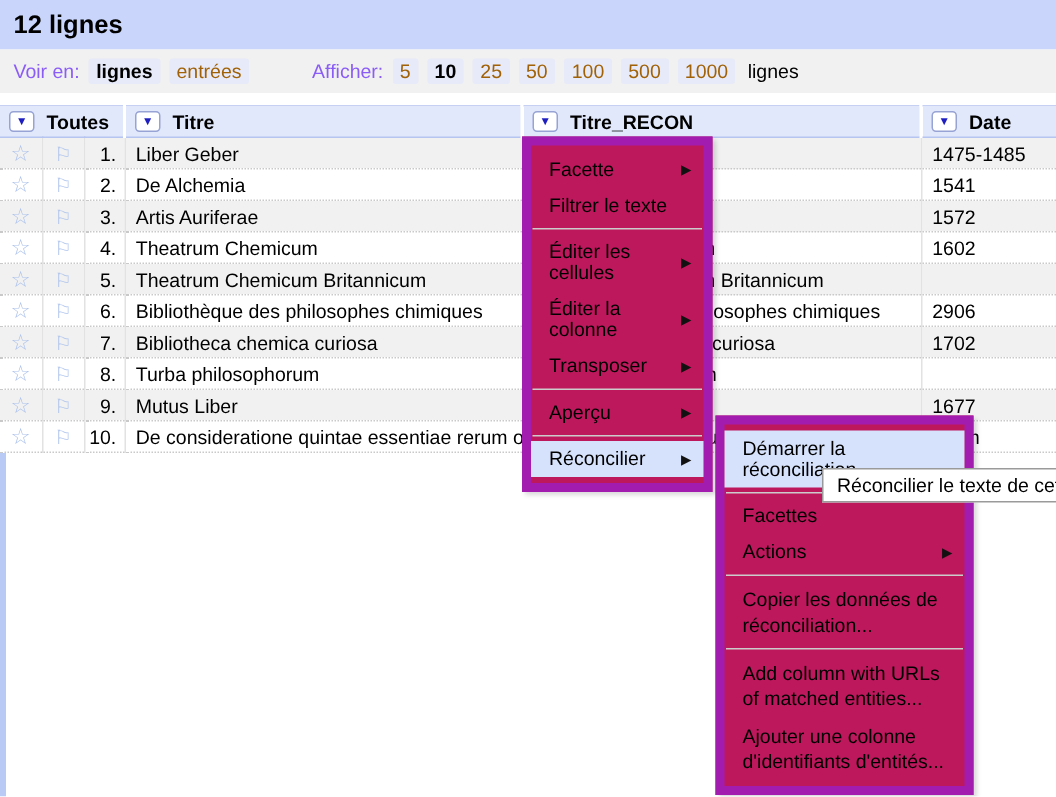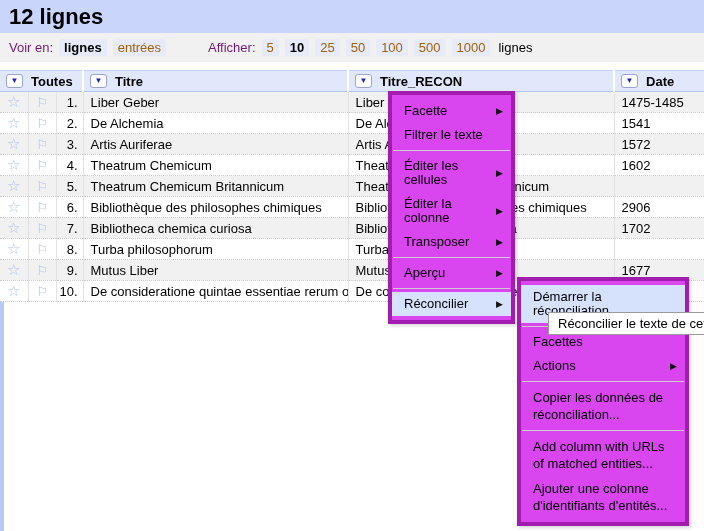--- a/index.html
+++ b/index.html
@@ -2,25 +2,25 @@
 <html><head>
 <meta charset="utf-8">
 <style>
   * { margin: 0; padding: 0; box-sizing: border-box; }
   html, body { width: 704px; height: 531px; }
   body { font-family: "Liberation Sans", sans-serif; font-size: 13px; color: #000; background: #fff; }
   .screen { position: relative; width: 704px; height: 531px; overflow: hidden; background: #fff; }
 
   
   .topbar { height: 33px; background: #c9d5fb; display: flex; align-items: center; padding: 0 9px; }
-  .topbar .title { font-size: 22px; font-weight: bold; }
+  .topbar .title { font-size: 17px; font-weight: bold; }
 
   
   .toolbar { height: 29px; background: #f1f1f1; display: flex; align-items: center; padding: 0 9px; gap: 6px; }
-  .toolbar .lbl { color: #701a75; }
+  .toolbar .lbl { color: #8b5cf6; }
   .toolbar .spacer { width: 30px; }
   .pill { text-decoration: none; padding: 1px 5px; background: #e7eaf8; border-radius: 2px; color: #a16207; cursor: pointer; }
   .pill.active { color: #000; font-weight: bold; }
   .suffix { margin-left: 2px; }
 
   .tablewrap { margin-top: 8px; }
   table.grid { border-collapse: collapse; width: 704px; table-layout: fixed; }
   th { background: #e1e8fc; height: 21px; text-align: left; font-weight: bold;
        border-right: 2px solid #ffffff; border-top: 1px solid #c6d0f3; border-bottom: 1px solid #b6c4f0;
        padding: 0 0 0 6px; white-space: nowrap; overflow: hidden; }
@@ -37,22 +37,22 @@
   td.c-star, td.c-flag { text-align: center; padding: 0; color: #aec3ec; cursor: pointer; }
   td.c-star { font-size: 15px; }
   td.c-flag { font-size: 13px; }
   td.c-idx { text-align: right; padding: 0 5px 0 0; }
   td.c-recon { overflow: visible; }
 
   
   .leftstrip { position: absolute; left: 0; top: 302px; width: 4px; height: 229px; background: #b9cbf5; }
 
   
-  .menu { position: absolute; background: #d946ef; border: 4px solid #a21caf; padding: 4px 0;
-          box-shadow: 2px 2px 3px rgba(0,0,0,0.15); z-index: 10; margin-left: 40px; }
+  .menu { position: absolute; background: #be185d; border: 6px solid #a21caf; padding: 4px 0;
+          box-shadow: 2px 2px 3px rgba(0,0,0,0.15); z-index: 10; }
   .menu.main { left: 348px; top: 91px; width: 127px; }
   .menu.sub  { left: 477px; top: 277px; width: 172px; z-index: 11; }
   .mi { display: flex; align-items: center; justify-content: space-between; padding: 5px 8px 5px 12px;
         line-height: 14px; cursor: pointer; }
   .mi.hl { background: #d6e2fb; }
   .mi .arr { font-size: 9px; color: #111; margin-left: 8px; }
   .mi.wrap { white-space: normal; line-height: 17px; padding-top: 4px; padding-bottom: 4px; }
   .sep { border-top: 1px solid #ccc; margin: 3px 1px; }
 
   

